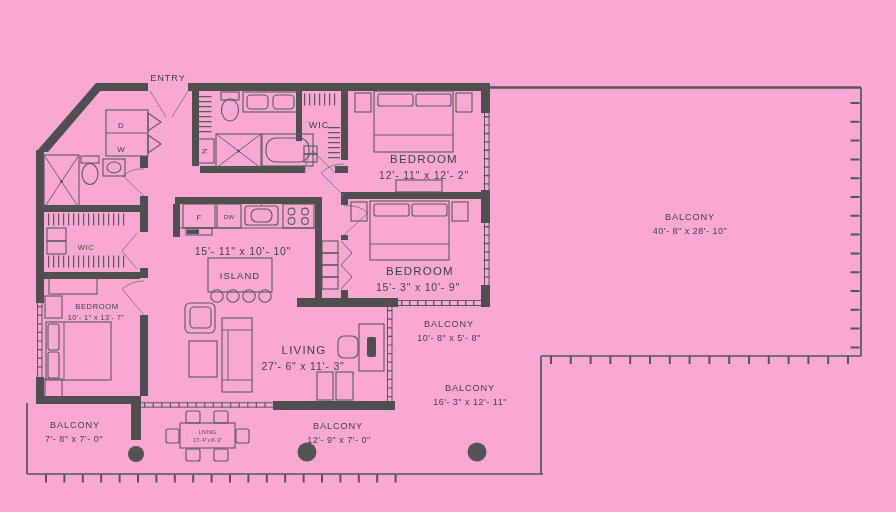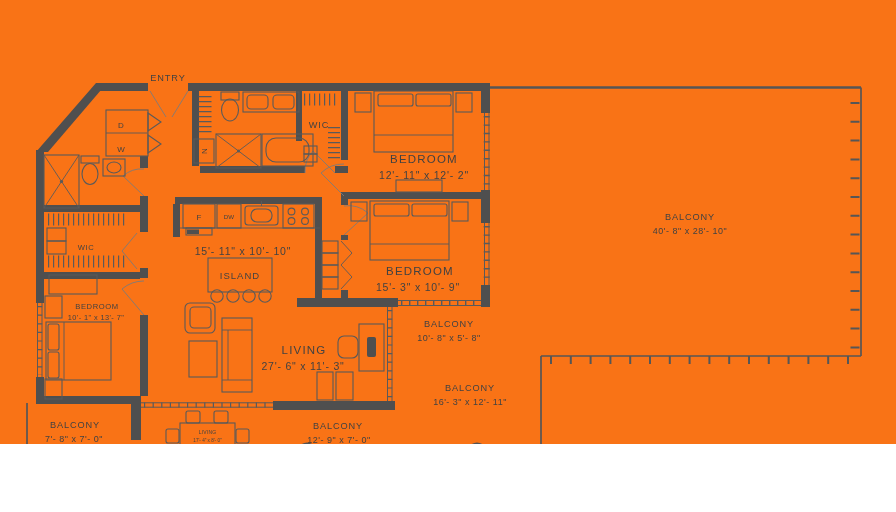--- a/index.html
+++ b/index.html
@@ -1,16 +1,16 @@
 <!DOCTYPE html>
 <html><head>
 <meta charset="utf-8">
 <style>
   html,body{margin:0;padding:0;background:#ffffff;}
-  .stage{position:relative;width:896px;height:444px;background:#f97316;overflow:hidden;
+  .stage{position:relative;width:896px;height:512px;background:#f9a8d4;overflow:hidden;
          font-family:"Liberation Sans", sans-serif;}
   svg{display:block;}
   text{fill:#424242;font-family:"Liberation Sans", sans-serif;}
   .room-name{font-size:11.5px;letter-spacing:1.2px;}
   .room-dims{font-size:10.5px;letter-spacing:0.8px;}
   .small-name{font-size:7.6px;letter-spacing:0.6px;}
   .small-dims{font-size:7.4px;letter-spacing:0.4px;}
   .bal-name{font-size:9.2px;letter-spacing:0.9px;}
   .bal-dims{font-size:9px;letter-spacing:0.5px;}
   .appl{font-size:8px;}

